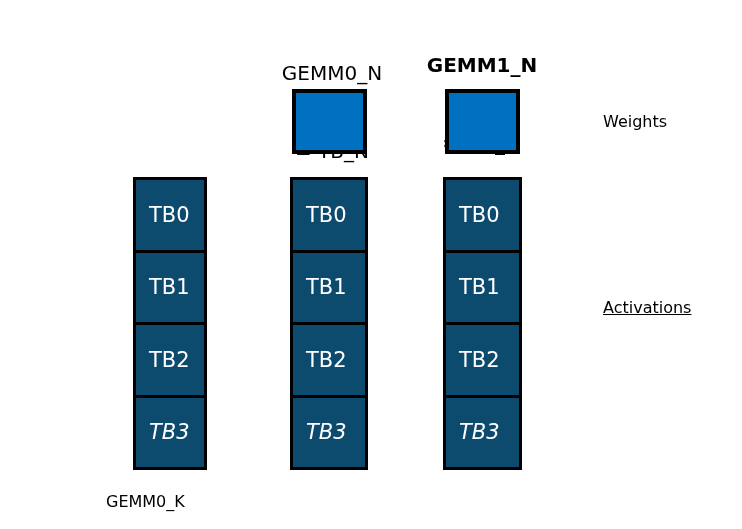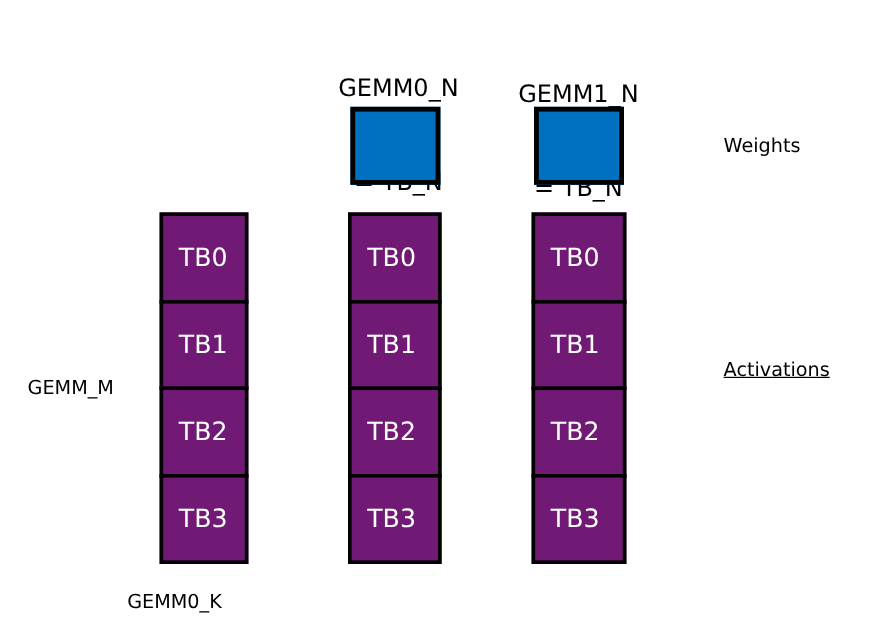--- a/index.html
+++ b/index.html
@@ -42,58 +42,57 @@
   }
 
   
   .activation-column {
     position: absolute;
     display: flex;
     flex-direction: column;
     box-sizing: border-box;
   }
   .tb-cell {
-    background: #701a75;
+    background: #0c4a6e;
     border: 3px solid #000000;
     box-sizing: border-box;
     flex: 1 1 0;
     display: flex;
     align-items: center;
     color: #ffffff;
     font-size: 21px;
     padding-left: 13px;
     box-sizing: border-box;
     margin-bottom: -3px;
   }
-  .tb-cell:last-child { margin-bottom: 0; }
+  .tb-cell:last-child { margin-bottom: 0; font-style: italic; }
 </style>
 </head>
 <body>
 
 <div id="canvas">
 
   <div class="label top-header" style="left:262px; top:8px; width:140px;">
     <div>GEMM0_N</div>
     <div>= TB_N</div>
   </div>
 
-  <div class="label top-header" style="left:412px; top:13px; width:140px;">
+  <div class="label top-header" style="left:412px; top:0; width:140px;font-weight:bold;">
     <div>GEMM1_N</div>
     <div>= TB_N</div>
   </div>
 
   <div class="weight-tile" style="left:292px; top:89px; width:75px; height:65px;"></div>
 
   <div class="weight-tile" style="left:445px; top:89px; width:75px; height:65px;"></div>
 
   <div class="label" style="left:603px; top:109px;">Weights</div>
 
   <div class="label" style="left:603px; top:295px;text-decoration:underline;">Activations</div>
 
-  <div class="label" style="left:23px; top:310px;">GEMM_M</div>
 
   <div class="activation-column" style="left:133px; top:177px; width:74px; height:293px;">
     <div class="tb-cell">TB0</div>
     <div class="tb-cell">TB1</div>
     <div class="tb-cell">TB2</div>
     <div class="tb-cell">TB3</div>
   </div>
 
   <div class="activation-column" style="left:290px; top:177px; width:78px; height:293px;">
     <div class="tb-cell">TB0</div>

